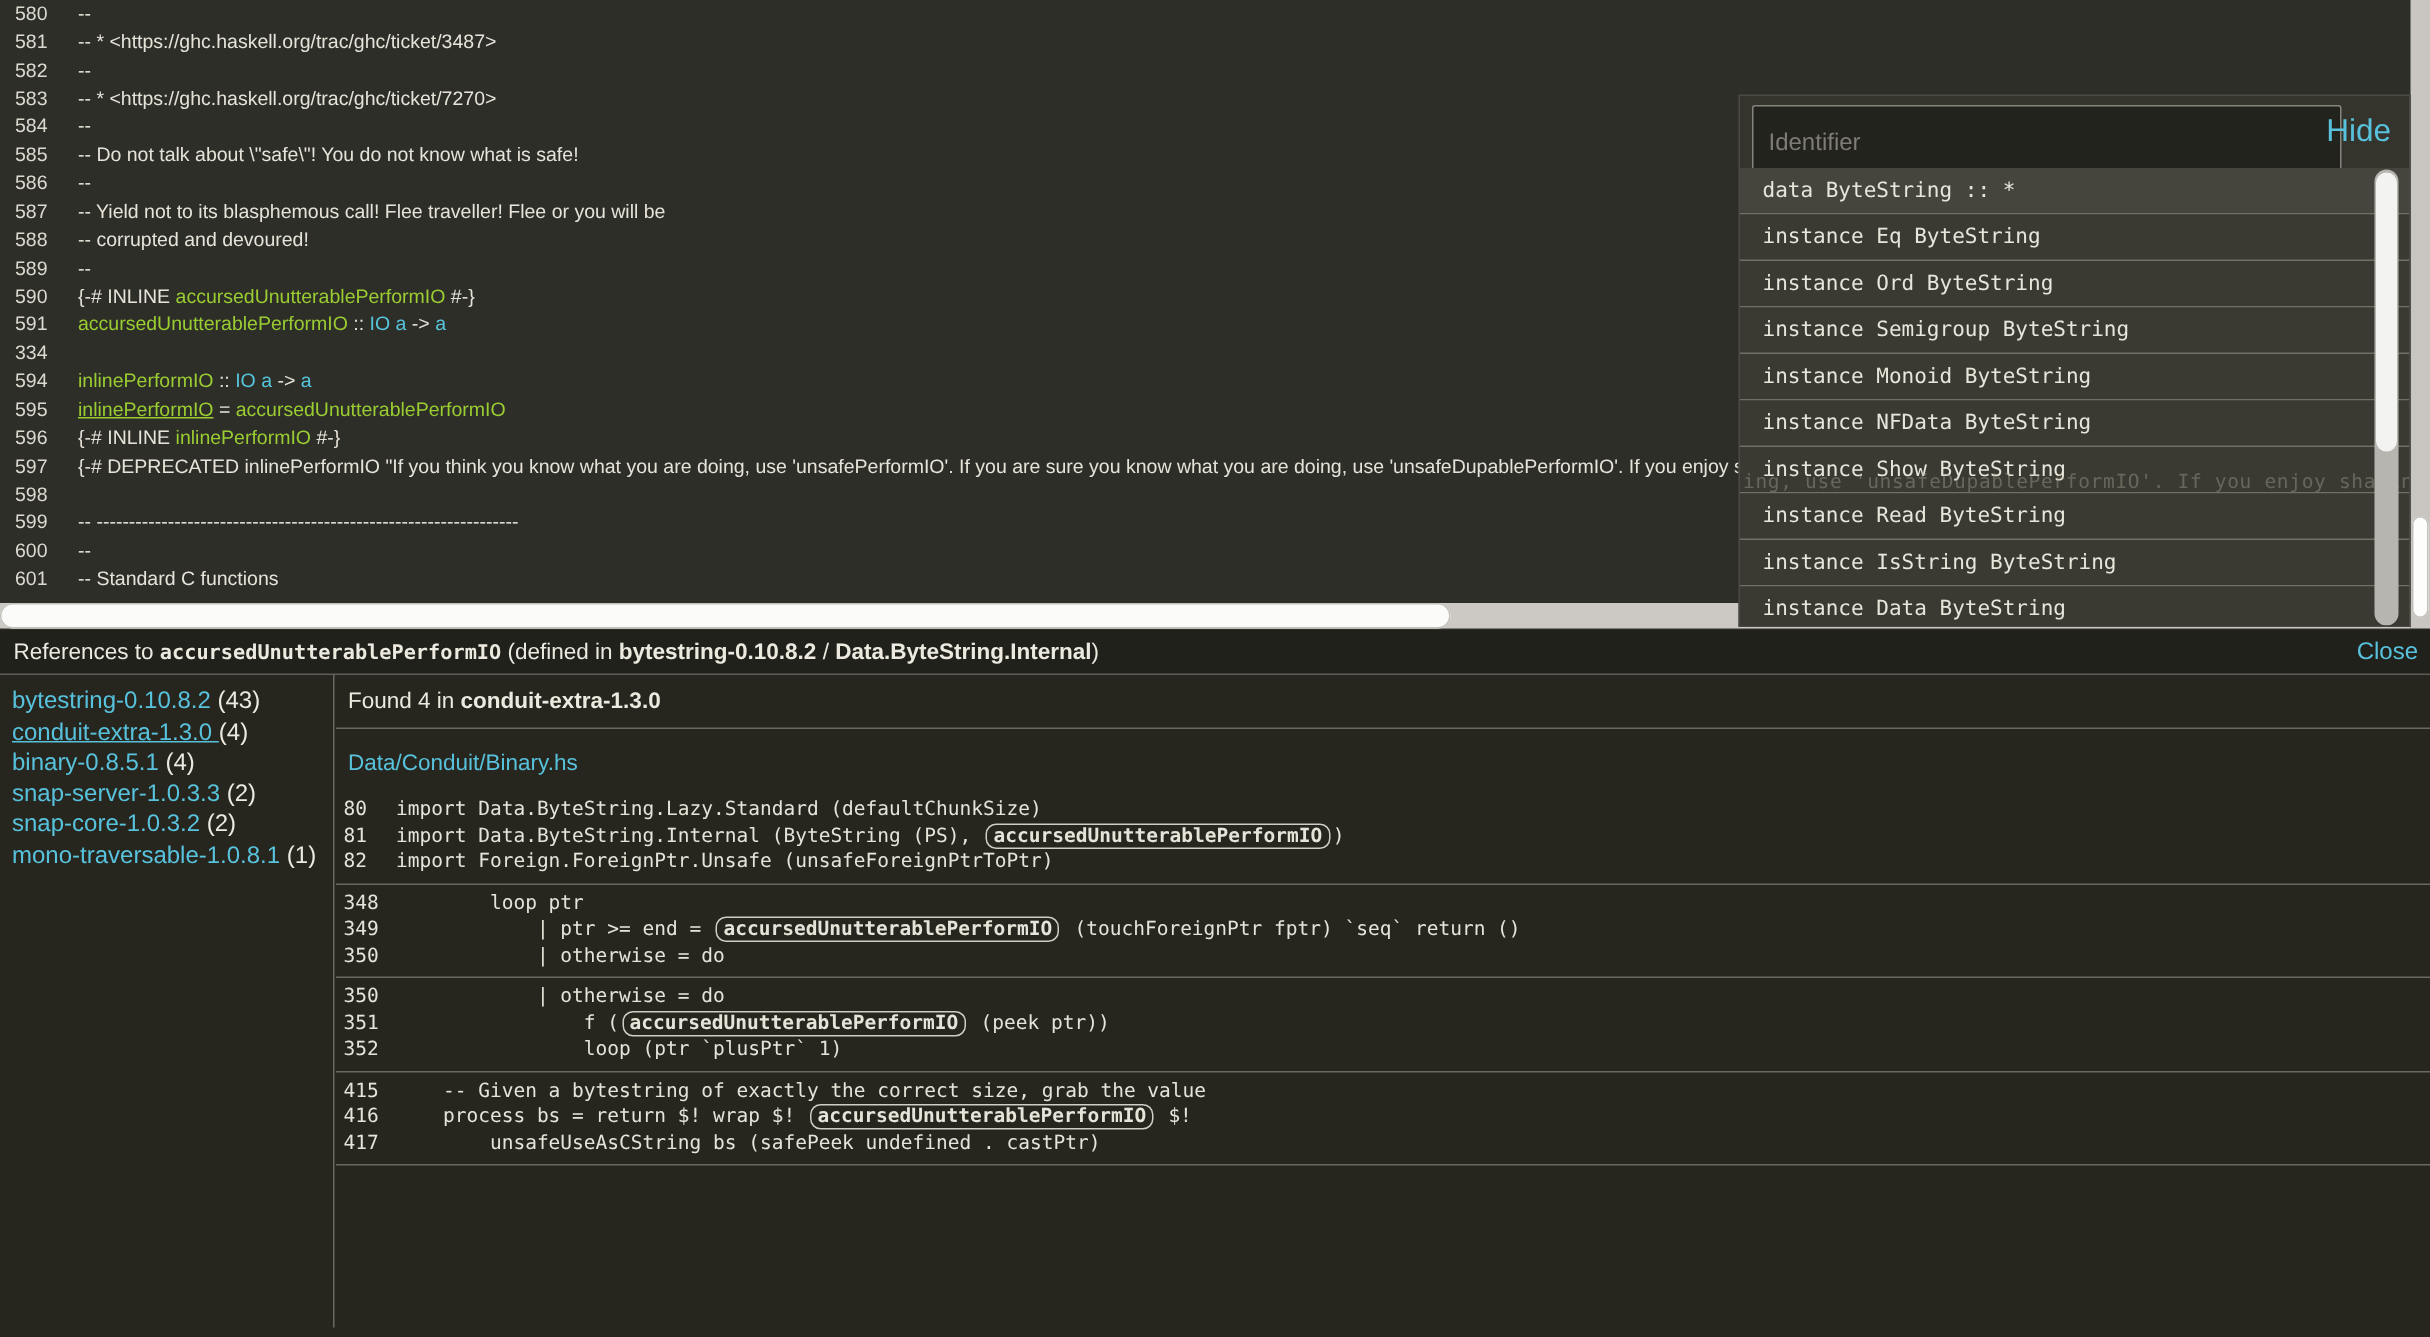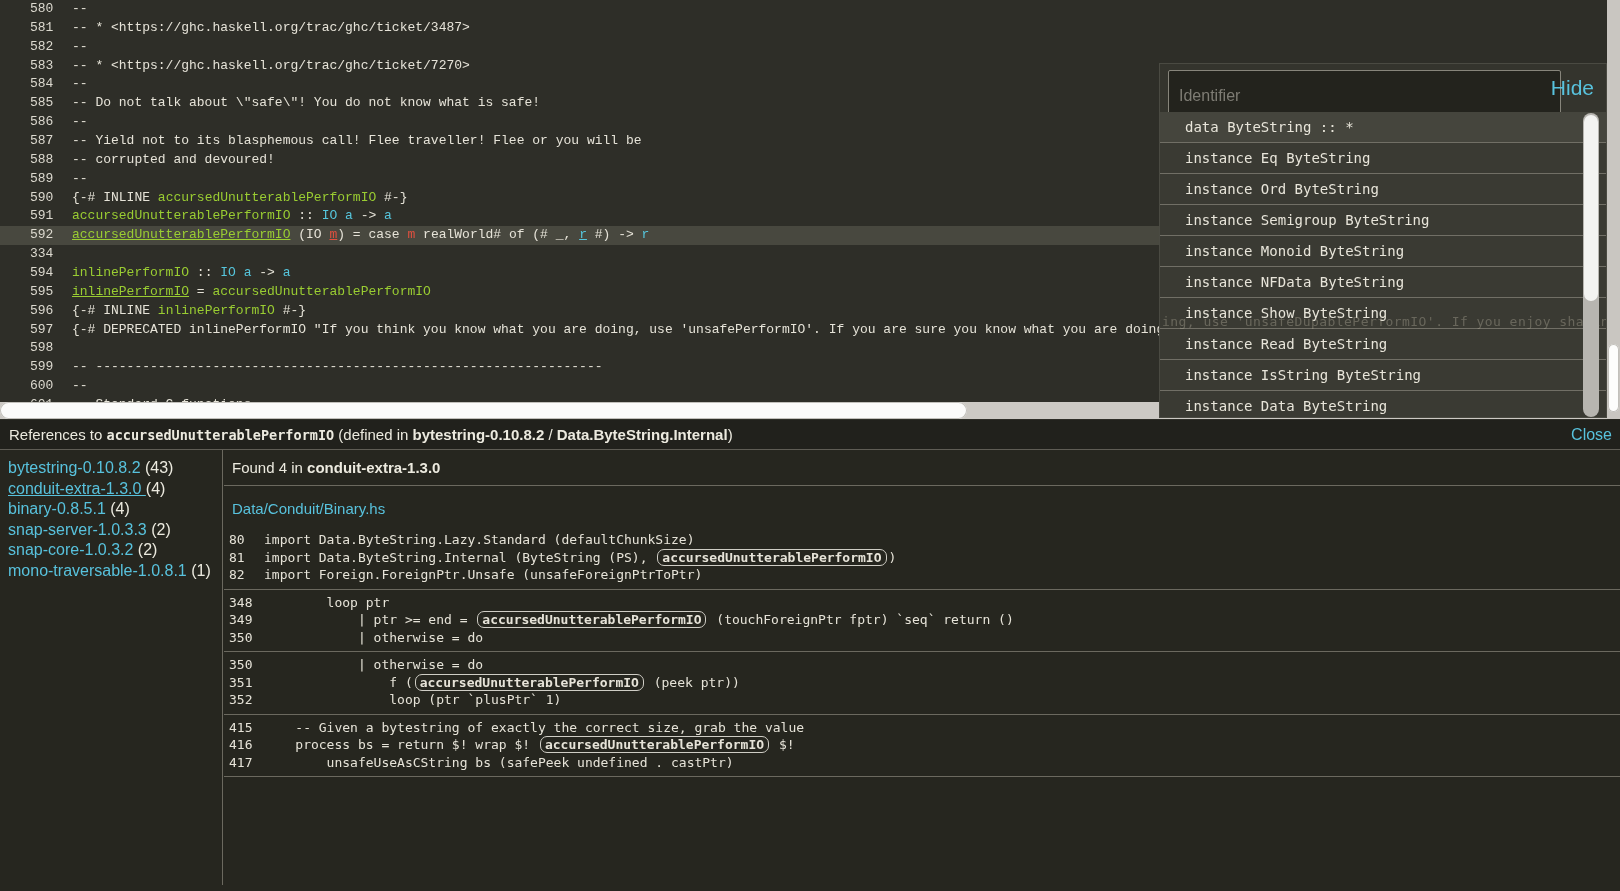--- a/index.html
+++ b/index.html
@@ -3,21 +3,21 @@
 <meta charset="utf-8">
 <style>
   * { box-sizing: border-box; margin: 0; padding: 0; }
   html,body { width:1620px; height:891px; overflow:hidden; background:#26261f;
               font-family:"Liberation Sans", sans-serif; }
 
   
   .editor { position:absolute; left:0; top:0; width:1607px; height:420px;
             background:#2e2e28; overflow:hidden; }
   .code-line { height:18.86px; line-height:18.86px; white-space:pre; display:flex;
-               font-family:Liberation Mono, monospace; font-size:13px; color:#e6e3d8;padding-left:20px; }
+               font-family:Liberation Sans, sans-serif; font-size:13px; color:#e6e3d8; }
   .code-line.hl { background:#48483f; }
   .ln { flex:none; width:52px; padding-left:10px; color:#dcd9cf; }
   .code { white-space:pre; flex:none; }
   .c-green { color:#9acd32; }
   .c-cyan  { color:#56c6dd; }
   .c-red   { color:#e0503f; }
   .u { text-decoration:underline; }
 
   
   .hscroll { position:absolute; left:0; top:402px; width:1607px; height:17px;
@@ -33,21 +33,21 @@
   .panel { position:absolute; left:1159px; top:63px; width:448px; height:355px;
            background:#34342d; border:1px solid #4a4a42; overflow:hidden; }
   .panel-top { position:relative; height:48px; }
   .panel-input { position:absolute; left:8px; top:6px; width:393px; height:52px;
                  background:#23231d; border:1px solid #87857b; border-radius:2px;
                  color:#e6e3d8; font-family:"Liberation Sans",sans-serif; font-size:16px;
                  padding:0 10px; outline:none; }
   .panel-input::placeholder { color:#7e7c74; }
   .hide-btn { position:absolute; right:12px; top:12px; color:#58c2dd; font-size:21px; cursor:pointer; }
   .panel-list { position:absolute; left:0; top:48px; right:0; bottom:0; }
-  .panel-item { height:31px; line-height:31px; padding-left:25px;
+  .panel-item { height:31px; line-height:31px; padding-left:15px;
                 font-family:"DejaVu Sans Mono", monospace; font-size:14px; color:#e8e5da;
                 background:#3a3a33; border-bottom:1px solid #716f66; }
   .panel-item.first { background:#45453d; }
   .panel-scroll { position:absolute; right:7px; top:49px; width:16px; bottom:0;
                   background:#b7b5b0; border-radius:8px; }
   .panel-scroll-thumb { position:absolute; left:1px; right:1px; top:2px; height:186px;
                         background:#f3f3f1; border-radius:8px; }
   .ghost { position:absolute; left:2px; top:250px; white-space:pre;
            font-family:"DejaVu Sans Mono", monospace; font-size:13px; letter-spacing:.45px;
            color:rgba(170,164,148,0.42); pointer-events:none; }
@@ -93,21 +93,20 @@
       <div class="code-line"><span class="ln">582</span><span class="code"><span>--</span></span></div>
       <div class="code-line"><span class="ln">583</span><span class="code"><span>-- * &lt;https://ghc.haskell.org/trac/ghc/ticket/7270&gt;</span></span></div>
       <div class="code-line"><span class="ln">584</span><span class="code"><span>--</span></span></div>
       <div class="code-line"><span class="ln">585</span><span class="code"><span>-- Do not talk about \"safe\"! You do not know what is safe!</span></span></div>
       <div class="code-line"><span class="ln">586</span><span class="code"><span>--</span></span></div>
       <div class="code-line"><span class="ln">587</span><span class="code"><span>-- Yield not to its blasphemous call! Flee traveller! Flee or you will be</span></span></div>
       <div class="code-line"><span class="ln">588</span><span class="code"><span>-- corrupted and devoured!</span></span></div>
       <div class="code-line"><span class="ln">589</span><span class="code"><span>--</span></span></div>
       <div class="code-line"><span class="ln">590</span><span class="code"><span>{-# INLINE </span><span class="c-green">accursedUnutterablePerformIO</span><span> #-}</span></span></div>
       <div class="code-line"><span class="ln">591</span><span class="code"><span class="c-green">accursedUnutterablePerformIO</span><span> :: </span><span class="c-cyan">IO</span><span> </span><span class="c-cyan">a</span><span> -&gt; </span><span class="c-cyan">a</span></span></div>
-      <div class="code-line hl"><span class="ln">592</span><span class="code"><span class="c-green u">accursedUnutterablePerformIO</span><span> (IO </span><span class="c-red u">m</span><span>) = case </span><span class="c-red">m</span><span> realWorld# of (# _, </span><span class="c-cyan u">r</span><span> #) -&gt; </span><span class="c-cyan">r</span></span></div>
       <div class="code-line"><span class="ln">334</span><span class="code"></span></div>
       <div class="code-line"><span class="ln">594</span><span class="code"><span class="c-green">inlinePerformIO</span><span> :: </span><span class="c-cyan">IO</span><span> </span><span class="c-cyan">a</span><span> -&gt; </span><span class="c-cyan">a</span></span></div>
       <div class="code-line"><span class="ln">595</span><span class="code"><span class="c-green u">inlinePerformIO</span><span> = </span><span class="c-green">accursedUnutterablePerformIO</span></span></div>
       <div class="code-line"><span class="ln">596</span><span class="code"><span>{-# INLINE </span><span class="c-green">inlinePerformIO</span><span> #-}</span></span></div>
       <div class="code-line"><span class="ln">597</span><span class="code"><span>{-# DEPRECATED inlinePerformIO "If you think you know what you are doing, use 'unsafePerformIO'. If you are sure you know what you are doing, use 'unsafeDupablePerformIO'. If you enjoy sharing</span></span></div>
       <div class="code-line"><span class="ln">598</span><span class="code"></span></div>
       <div class="code-line"><span class="ln">599</span><span class="code"><span>-- -----------------------------------------------------------------</span></span></div>
       <div class="code-line"><span class="ln">600</span><span class="code"><span>--</span></span></div>
       <div class="code-line"><span class="ln">601</span><span class="code"><span>-- Standard C functions</span></span></div>
     </div>

